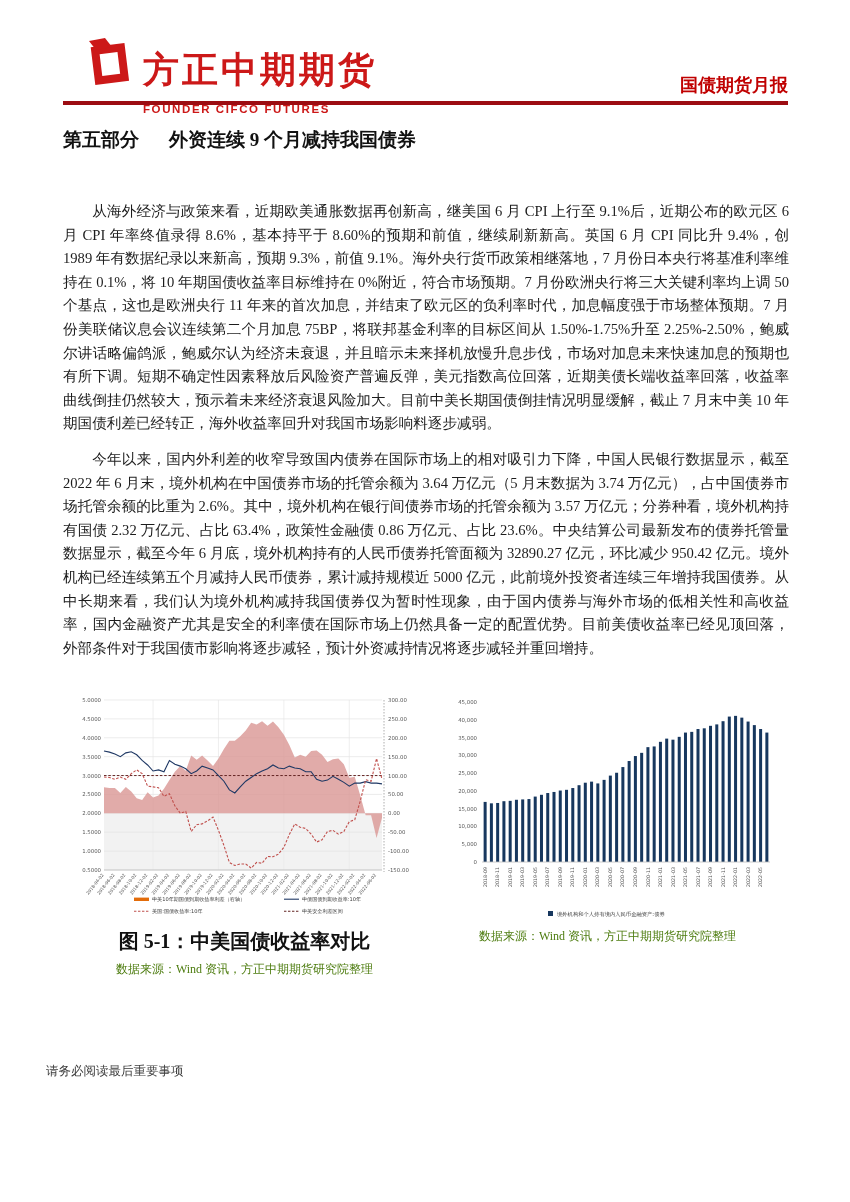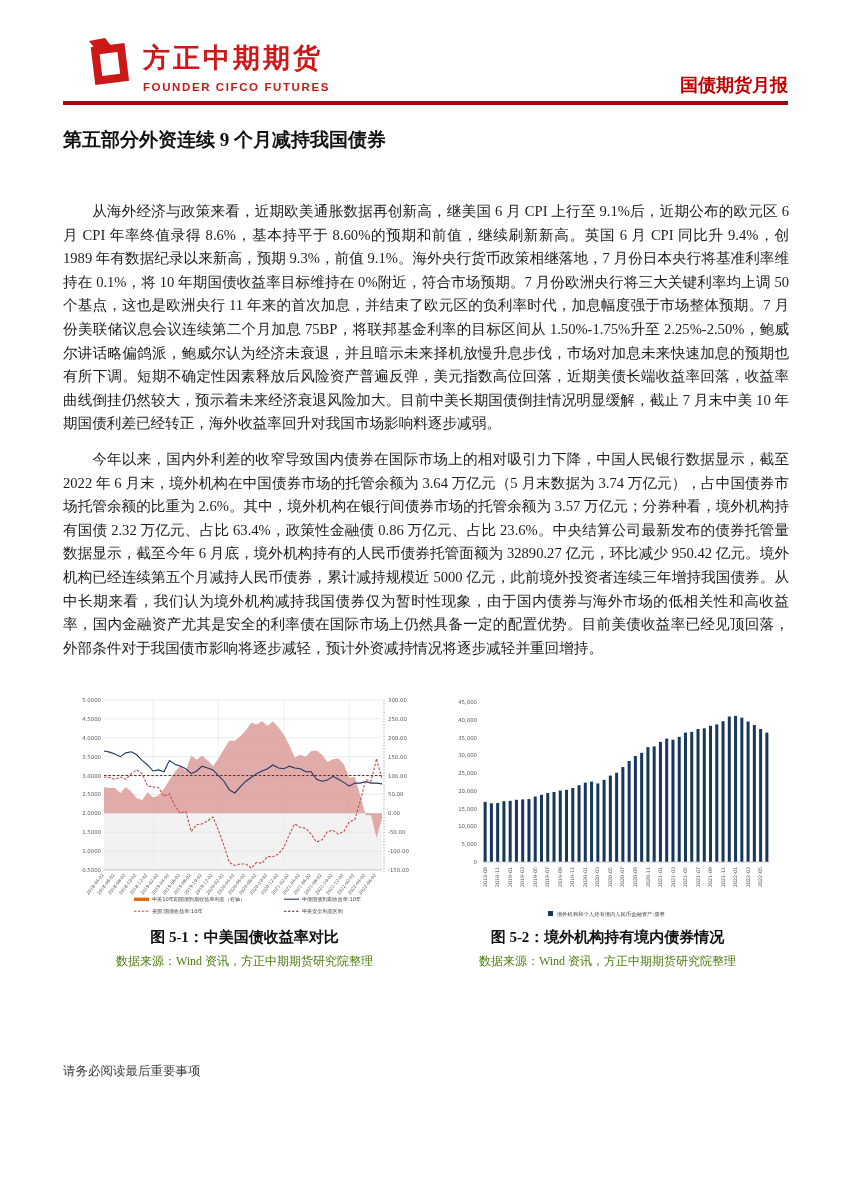--- a/index.html
+++ b/index.html
@@ -3,42 +3,42 @@
 <meta charset="utf-8">
 <style>
   html,body{margin:0;padding:0;background:#e9e9e9;}
   .page{position:relative;width:850px;height:1202px;margin:0 auto;background:#ffffff;
         font-family:"Liberation Serif","DejaVu Serif",serif;color:#1c1c1c;overflow:hidden;}
   
   .header{position:absolute;top:33px;left:63px;right:62px;height:64px;}
   .logo{position:absolute;left:22px;top:2px;display:flex;align-items:flex-start;}
   .logo-icon{width:50px;height:56px;margin-right:8px;}
   .logo-text .cn{font-family:"Liberation Sans","DejaVu Sans",sans-serif;font-weight:bold;
-        font-size:27px;letter-spacing:3px;color:#cc1818;line-height:30px;margin-top:8px;}
+        font-size:36px;letter-spacing:3px;color:#cc1818;line-height:30px;margin-top:20px;}
   .logo-text .en{font-family:"Liberation Sans","DejaVu Sans",sans-serif;font-weight:bold;
-        font-size:11.5px;letter-spacing:1.6px;color:#cc1818;margin-top:8px;}
+        font-size:11.5px;letter-spacing:1.6px;color:#cc1818;margin-top:18px;}
   .report-title{position:absolute;right:0;bottom:0;font-weight:bold;font-size:18px;color:#c00000;margin-left:33px;}
   .divider{position:absolute;top:101px;left:63px;right:62px;height:4px;background:#9c0d12;}
   
   .section-heading{position:absolute;top:127px;left:63px;font-size:19px;font-weight:bold;color:#111;}
-  .section-heading .num{}
+  .section-heading .num{margin-right:30px;}
   
   .body-text{position:absolute;top:180px;left:63px;width:726px;font-size:14.6px;line-height:23.6px;
         text-align:justify;color:#1c1c1c;margin-top:20px;}
   .body-text p{margin:0 0 12px 0;text-indent:2em;}
   
   .figures{position:absolute;top:692px;left:66px;width:722px;display:flex;justify-content:space-between;}
   .figbox{background:#fff;}
   .figbox svg{display:block;font-family:"DejaVu Sans","Liberation Sans",sans-serif;}
   .captions{position:absolute;top:928px;left:63px;width:726px;display:flex;}
   .caption-col{width:50%;text-align:center;}
-  .caption-title{font-size:15px;font-weight:bold;color:#111;margin-bottom:6px;}
+  .caption-title{font-size:20px;font-weight:bold;color:#111;margin-bottom:6px;}
   .caption-source{font-size:12px;color:#4d7c0f;}
   
-  .footer{position:absolute;top:1063px;left:63px;font-size:12.5px;color:#3d3d3d;}
+  .footer{position:absolute;top:1063px;left:46px;font-size:12.5px;color:#3d3d3d;}
 </style>
 </head>
 <body>
 
 <div class="page">
 
   <div class="header">
     <div class="logo">
       <svg class="logo-icon" viewBox="0 0 50 56">
         <g transform="rotate(-7 25 30)">
@@ -231,19 +231,18 @@
         </svg>
     </div>
   </div>
 
   <div class="captions">
     <div class="caption-col">
       <div class="caption-title">图 5-1：中美国债收益率对比</div>
       <div class="caption-source">数据来源：Wind 资讯，方正中期期货研究院整理</div>
     </div>
     <div class="caption-col">
-      <div class="caption-title">图 5-2：境外机构持有境内债券情况</div>
       <div class="caption-source">数据来源：Wind 资讯，方正中期期货研究院整理</div>
     </div>
   </div>
 
   <div class="footer">请务必阅读最后重要事项</div>
 </div>
 
 </body></html>

